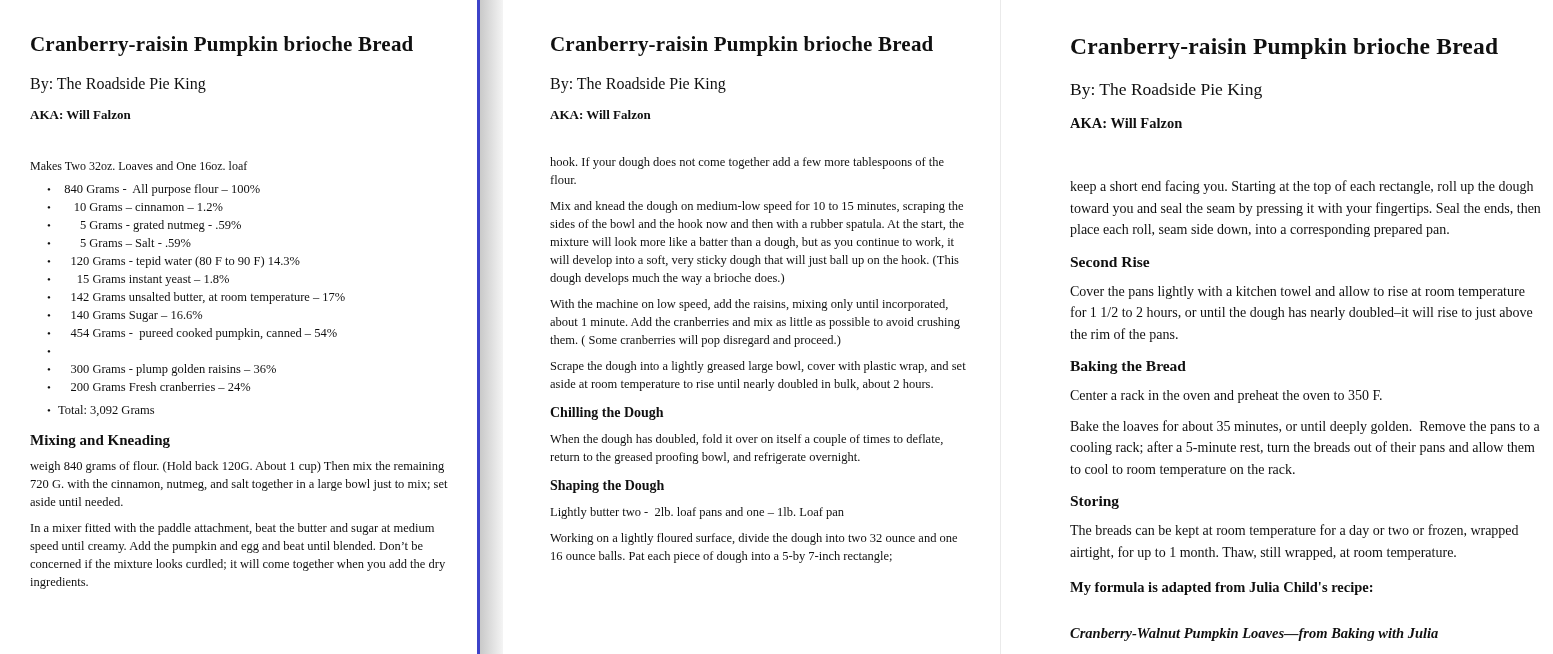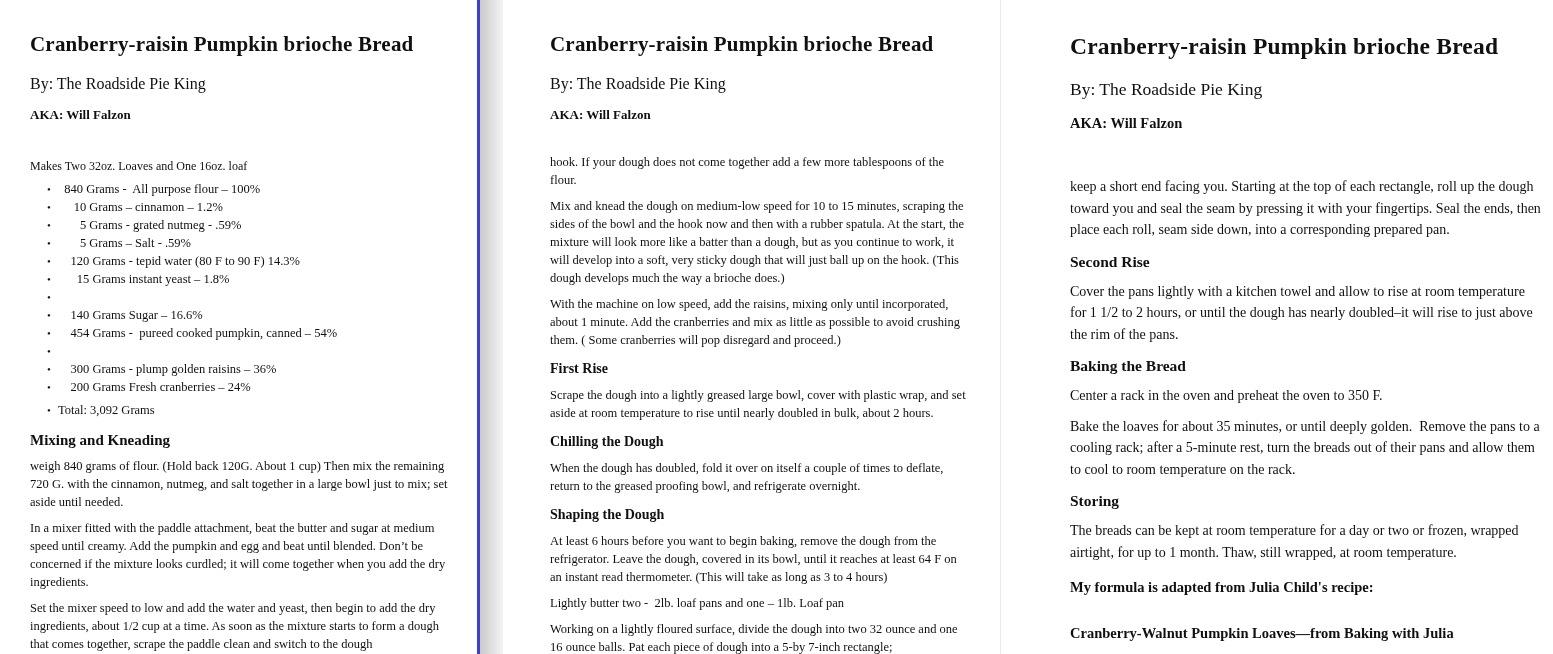--- a/index.html
+++ b/index.html
@@ -31,21 +31,21 @@
 
   .blocks .b-p{font-size:12.5px;line-height:18px;margin:8px 0 0;white-space:pre-wrap}
   .blocks .b-h{font-size:14px;line-height:18px;margin:11px 0 6px;font-weight:bold}
   #p1 .blocks .b-h{font-size:15px;margin:12px 0 1px}
   #p2 .blocks > :first-child{margin-top:30px}
 
   #p3 .blocks .b-p{font-size:14px;line-height:21.5px;margin:9px 0 0}
   #p3 .blocks .b-h{font-size:15.5px;line-height:20px;margin:11px 0 7px}
   #p3 .blocks > :first-child{margin-top:44px}
   #p3 .blocks .b-pb{font-size:14.5px;line-height:20px;font-weight:bold;margin:14px 0 0}
-  #p3 .blocks .b-pbi{font-size:14.5px;line-height:20px;font-weight:bold;margin:26px 0 0}
+  #p3 .blocks .b-pbi{font-size:14.5px;line-height:20px;font-weight:bold;font-style:italic;margin:26px 0 0}
 
   .vband{position:absolute;top:0;height:654px}
   #divider-blue{left:477px;width:3px;background:#3d43c9}
   #divider-shadow{left:480px;width:23px;background:linear-gradient(to right,#c9c9c9,#f4f4f4)}
   #page-seam{left:1000px;width:1px;background:#eaeaea}
 </style>
 </head>
 <body>
 
 <div class="vband" id="divider-blue"></div>
@@ -77,20 +77,21 @@
       <li class="ing-item">
         <span class="blt">•</span>
         <span class="txt">    120 Grams - tepid water (80 F to 90 F) 14.3%</span>
       </li>
       <li class="ing-item">
         <span class="blt">•</span>
         <span class="txt">      15 Grams instant yeast – 1.8%</span>
       </li>
       <li class="ing-item">
         <span class="blt">•</span>
+        <span class="txt">    142 Grams unsalted butter, at room temperature – 17%</span>
       </li>
       <li class="ing-item">
         <span class="blt">•</span>
         <span class="txt">    140 Grams Sugar – 16.6%</span>
       </li>
       <li class="ing-item">
         <span class="blt">•</span>
         <span class="txt">    454 Grams -  pureed cooked pumpkin, canned – 54%</span>
       </li>
       <li class="ing-item">
@@ -106,38 +107,35 @@
       </li>
       <li class="ing-item">
         <span class="blt">•</span>
         <span class="txt">Total: 3,092 Grams</span>
       </li>
     </ul>
   <div class="blocks">
       <h4 class="b-h">Mixing and Kneading</h4>
       <p class="b-p">weigh 840 grams of flour. (Hold back 120G. About 1 cup) Then mix the remaining 720 G. with the cinnamon, nutmeg, and salt together in a large bowl just to mix; set aside until needed.</p>
       <p class="b-p">In a mixer fitted with the paddle attachment, beat the butter and sugar at medium speed until creamy. Add the pumpkin and egg and beat until blended. Don’t be concerned if the mixture looks curdled; it will come together when you add the dry ingredients.</p>
-      <p class="b-p">Set the mixer speed to low and add the water and yeast, then begin to add the dry ingredients, about 1/2 cup at a time. As soon as the mixture starts to form a dough that comes together, scrape the paddle clean and switch to the dough</p>
     </div>
 </div>
 
 <div class="page" id="p2">
   <h1 class="title">Cranberry-raisin Pumpkin brioche Bread</h1>
   <h2 class="byline">By: The Roadside Pie King</h2>
   <h3 class="aka">AKA: Will Falzon</h3>
   <div class="blocks">
       <p class="b-p">hook. If your dough does not come together add a few more tablespoons of the flour.</p>
       <p class="b-p">Mix and knead the dough on medium-low speed for 10 to 15 minutes, scraping the sides of the bowl and the hook now and then with a rubber spatula. At the start, the mixture will look more like a batter than a dough, but as you continue to work, it will develop into a soft, very sticky dough that will just ball up on the hook. (This dough develops much the way a brioche does.)</p>
       <p class="b-p">With the machine on low speed, add the raisins, mixing only until incorporated, about 1 minute. Add the cranberries and mix as little as possible to avoid crushing them. ( Some cranberries will pop disregard and proceed.)</p>
-      <h4 class="b-h">First Rise</h4>
       <p class="b-p">Scrape the dough into a lightly greased large bowl, cover with plastic wrap, and set aside at room temperature to rise until nearly doubled in bulk, about 2 hours.</p>
       <h4 class="b-h">Chilling the Dough</h4>
       <p class="b-p">When the dough has doubled, fold it over on itself a couple of times to deflate, return to the greased proofing bowl, and refrigerate overnight.</p>
       <h4 class="b-h">Shaping the Dough</h4>
-      <p class="b-p">At least 6 hours before you want to begin baking, remove the dough from the refrigerator. Leave the dough, covered in its bowl, until it reaches at least 64 F on an instant read thermometer. (This will take as long as 3 to 4 hours)</p>
       <p class="b-p">Lightly butter two -  2lb. loaf pans and one – 1lb. Loaf pan</p>
       <p class="b-p">Working on a lightly floured surface, divide the dough into two 32 ounce and one 16 ounce balls. Pat each piece of dough into a 5-by 7-inch rectangle;</p>
     </div>
 </div>
 
 <div class="page" id="p3">
   <h1 class="title">Cranberry-raisin Pumpkin brioche Bread</h1>
   <h2 class="byline">By: The Roadside Pie King</h2>
   <h3 class="aka">AKA: Will Falzon</h3>
   <div class="blocks">

